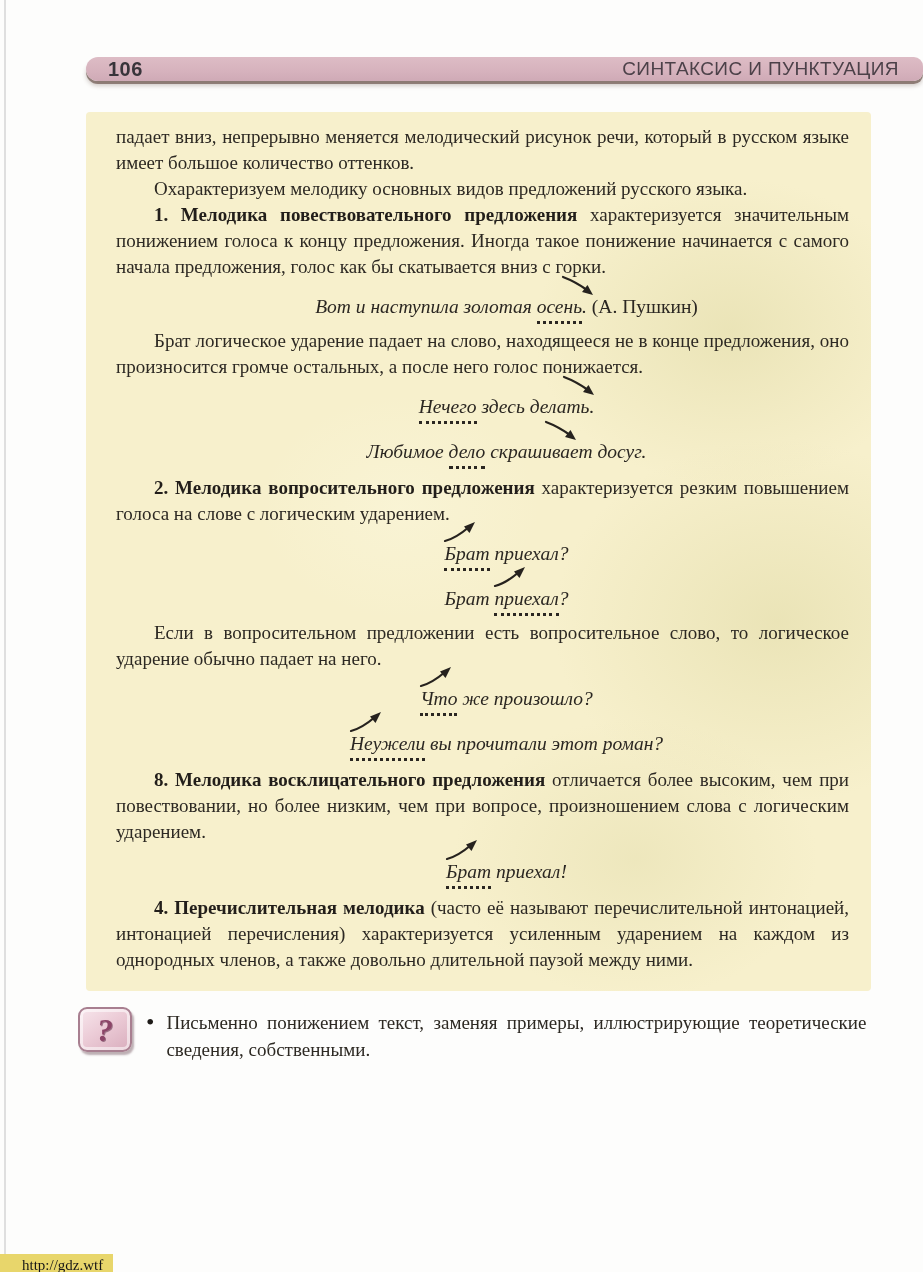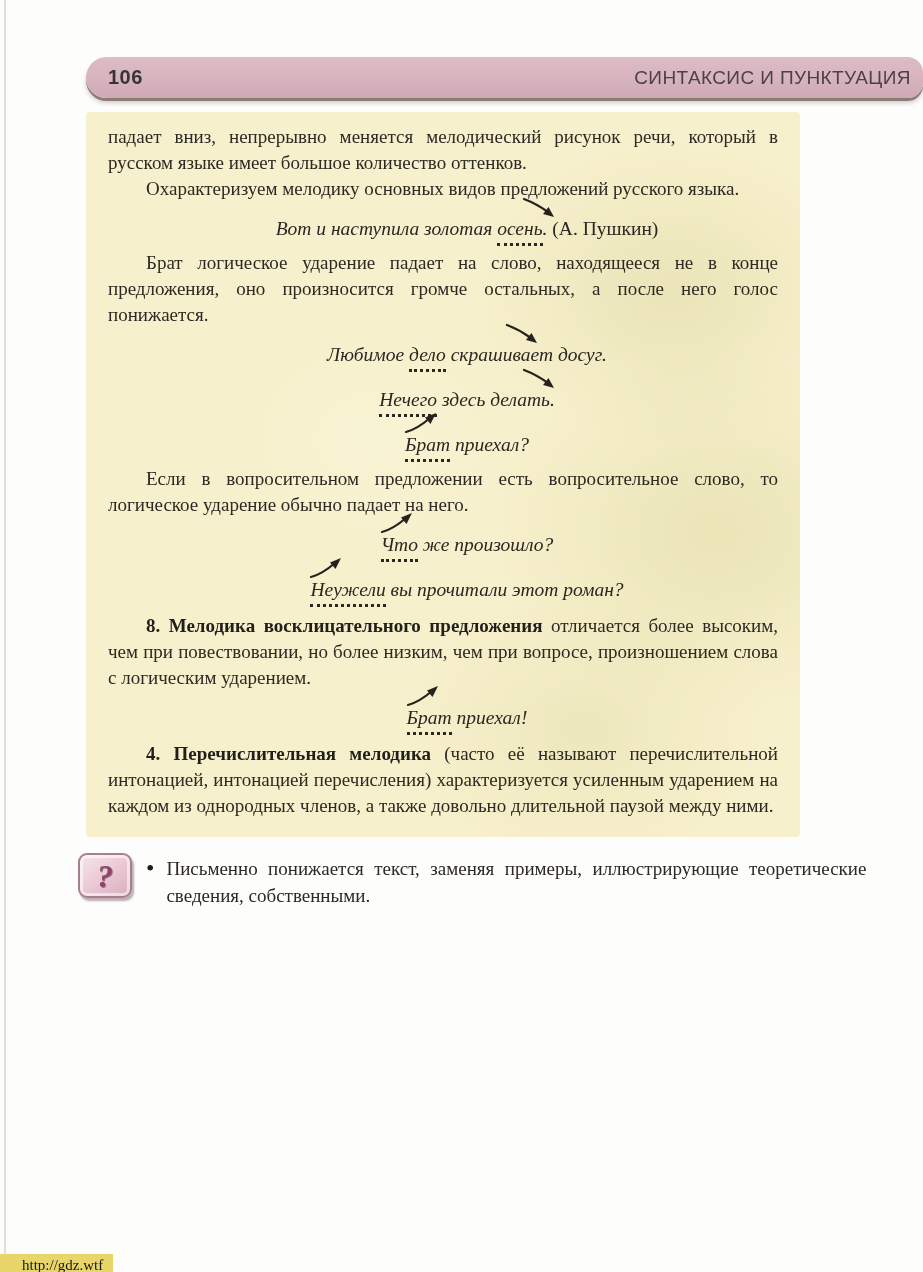--- a/index.html
+++ b/index.html
@@ -7,39 +7,39 @@
     position:relative; width:923px; height:1272px;
     background:#fdfdfc; overflow:hidden;
     font-family:"Liberation Serif", serif;
   }
   .scan-edge {
     position:absolute; left:4px; top:0; width:2px; height:100%;
     background:#cfcfcf; opacity:.65;
   }
   
   .header-bar {
-    position:absolute; left:86px; top:57px; width:837px; height:41px;
+    position:absolute; left:86px; top:57px; width:837px; height:24px;
     box-sizing:border-box; border-radius:21px 16px 16px 21px;
     background:linear-gradient(180deg,#ddbcc5 0%, #d6b2bd 60%, #cfaab6 100%);
     display:flex; align-items:center; justify-content:space-between;
-    padding:0 12px 0 22px;
+    padding:0 24px 0 22px;
     box-shadow:0 3px 0 rgba(82,55,46,0.55), 0 5px 4px rgba(82,55,46,0.25);
   }
   .page-num {
     font-family:"Liberation Sans", sans-serif; font-weight:bold;
     font-size:20px; color:#38343a; letter-spacing:.5px;
   }
   .chapter-title {
     font-family:"Liberation Sans", sans-serif; font-weight:normal;
     font-size:19px; color:#4c4149; letter-spacing:.4px;
   }
   
   .content {
-    margin:112px 0 0 86px; width:714px; box-sizing:border-box;
-    padding:12px 22px 18px 22px; border-radius:4px;
+    margin:112px 0 0 86px; width:785px; box-sizing:border-box;
+    padding:12px 22px 18px 30px; border-radius:4px;
     background-color:#f7f0cc;
     background-image:
       radial-gradient(ellipse 280px 220px at 82% 25%, rgba(224,218,166,0.55), rgba(224,218,166,0) 70%),
       radial-gradient(ellipse 320px 260px at 88% 58%, rgba(222,216,162,0.5), rgba(222,216,162,0) 70%),
       radial-gradient(ellipse 260px 200px at 70% 85%, rgba(226,220,170,0.45), rgba(226,220,170,0) 70%),
       radial-gradient(ellipse 200px 160px at 40% 45%, rgba(250,246,218,0.6), rgba(250,246,218,0) 70%);
   }
   .content p {
     margin:0; font-size:19px; line-height:26px; color:#2d2923; text-align:justify;
   }
@@ -102,42 +102,48 @@
 
   <div class="header-bar">
     <span class="page-num">106</span>
     <span class="chapter-title">СИНТАКСИС И ПУНКТУАЦИЯ</span>
   </div>
 
   <div class="content">
     <p>падает вниз, непрерывно меняется мелодический рисунок речи, который в русском языке имеет большое количество оттенков.</p>
     <p class="indent">Охарактеризуем мелодику основных видов предложений русского языка.</p>
 
+    <p class="indent sec"><b>1. Мелодика повествовательного предложения</b> <span>характеризуется значительным понижением голоса к концу предложения. Иногда такое понижение начинается с самого начала предложения, голос как бы скатывается вниз с горки.</span></p>
 
     <div class="ex"><span class="">Вот и наступила золотая </span><span class="dots has-arrow">осень<span class="arrow-wrap down"><svg width="36" height="24" viewBox="0 0 36 24">
               <path d="M3 3 C 11 6, 20 11, 27 16" stroke="#26221e" stroke-width="2.2" fill="none" stroke-linecap="round"></path>
               <polygon points="33,21 22,18 27.5,11" fill="#26221e"></polygon>
             </svg></span></span><span class="">.</span><span class="attribution"> (А. Пушкин)</span></div>
 
     <p class="indent">Брат логическое ударение падает на слово, находящееся не в конце предложения, оно произносится громче остальных, а после него голос понижается.</p>
 
+    <div class="ex"><span class="dots ">Нечего</span><span class=""> здесь </span><span class="has-arrow">делать<span class="arrow-wrap down"><svg width="36" height="24" viewBox="0 0 36 24">
+              <path d="M3 3 C 11 6, 20 11, 27 16" stroke="#26221e" stroke-width="2.2" fill="none" stroke-linecap="round"></path>
+              <polygon points="33,21 22,18 27.5,11" fill="#26221e"></polygon>
+            </svg></span></span><span class="">.</span></div>
     <div class="ex"><span class="">Любимое </span><span class="dots ">дело</span><span class=""> </span><span class="has-arrow">скрашивает<span class="arrow-wrap down"><svg width="36" height="24" viewBox="0 0 36 24">
               <path d="M3 3 C 11 6, 20 11, 27 16" stroke="#26221e" stroke-width="2.2" fill="none" stroke-linecap="round"></path>
               <polygon points="33,21 22,18 27.5,11" fill="#26221e"></polygon>
             </svg></span></span><span class=""> досуг.</span></div>
-    <div class="ex"><span class="dots ">Нечего</span><span class=""> здесь </span><span class="has-arrow">делать<span class="arrow-wrap down"><svg width="36" height="24" viewBox="0 0 36 24">
-              <path d="M3 3 C 11 6, 20 11, 27 16" stroke="#26221e" stroke-width="2.2" fill="none" stroke-linecap="round"></path>
-              <polygon points="33,21 22,18 27.5,11" fill="#26221e"></polygon>
-            </svg></span></span><span class="">.</span></div>
 
+    <p class="indent sec"><b>2. Мелодика вопросительного предложения</b> <span>характеризуется резким повышением голоса на слове с логическим ударением.</span></p>
 
     <div class="ex"><span class="dots has-arrow">Брат<span class="arrow-wrap up"><svg width="36" height="24" viewBox="0 0 36 24">
               <path d="M3 21 C 11 19, 20 13, 27 7" stroke="#26221e" stroke-width="2.2" fill="none" stroke-linecap="round"></path>
               <polygon points="33,2 22,6.5 27.5,13" fill="#26221e"></polygon>
             </svg></span></span><span class=""> приехал?</span></div>
+    <div class="ex"><span class="">Брат </span><span class="dots has-arrow">приехал<span class="arrow-wrap up"><svg width="36" height="24" viewBox="0 0 36 24">
+              <path d="M3 21 C 11 19, 20 13, 27 7" stroke="#26221e" stroke-width="2.2" fill="none" stroke-linecap="round"></path>
+              <polygon points="33,2 22,6.5 27.5,13" fill="#26221e"></polygon>
+            </svg></span></span><span class="">?</span></div>
 
     <p class="indent">Если в вопросительном предложении есть вопросительное слово, то логическое ударение обычно падает на него.</p>
 
     <div class="ex"><span class="dots has-arrow">Что<span class="arrow-wrap up"><svg width="36" height="24" viewBox="0 0 36 24">
               <path d="M3 21 C 11 19, 20 13, 27 7" stroke="#26221e" stroke-width="2.2" fill="none" stroke-linecap="round"></path>
               <polygon points="33,2 22,6.5 27.5,13" fill="#26221e"></polygon>
             </svg></span></span><span class=""> же произошло?</span></div>
     <div class="ex"><span class="dots has-arrow">Неужели<span class="arrow-wrap up"><svg width="36" height="24" viewBox="0 0 36 24">
               <path d="M3 21 C 11 19, 20 13, 27 7" stroke="#26221e" stroke-width="2.2" fill="none" stroke-linecap="round"></path>
               <polygon points="33,2 22,6.5 27.5,13" fill="#26221e"></polygon>
@@ -151,17 +157,17 @@
             </svg></span></span><span class=""> приехал!</span></div>
 
     <p class="indent sec"><b>4. Перечислительная мелодика</b> <span>(часто её называют перечислительной интонацией, интонацией перечисления) характеризуется усиленным ударением на каждом из однородных членов, а также довольно длительной паузой между ними.</span></p>
   </div>
 
   <div class="task-row">
     <div class="q-icon">
       <span class="q-glyph">?</span>
     </div>
     <span class="task-bullet">•</span>
-    <p class="task-text">Письменно понижается текст, заменяя примеры, иллюстрирующие теоретические сведения, собственными.</p>
+    <p class="task-text">Письменно понижением текст, заменяя примеры, иллюстрирующие теоретические сведения, собственными.</p>
   </div>
 
   <div class="watermark">http://gdz.wtf</div>
 </div>
 
 </body></html>

